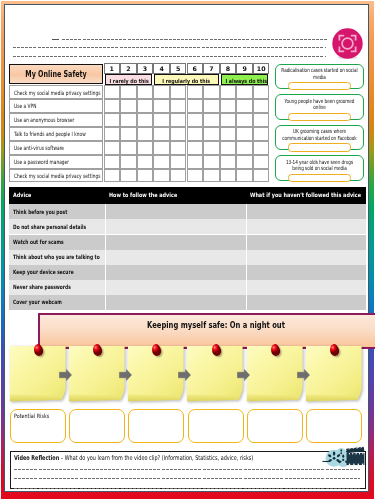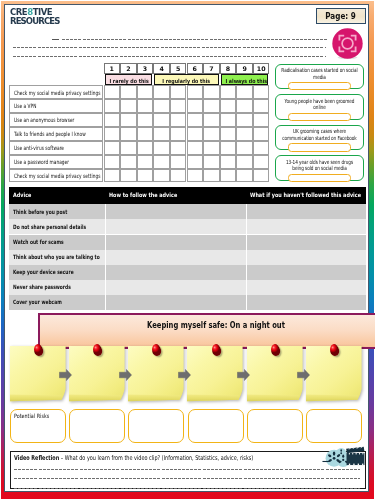--- a/index.html
+++ b/index.html
@@ -146,42 +146,40 @@
   .film{position:absolute;left:311.5px;top:-5.2px;width:43px;height:22px;z-index:5;}
 </style>
 </head>
 <body>
 
 <div id="root">
   <div class="frame"></div>
   <div class="sheet"></div>
   <div class="sheetborder"></div>
 
-  <div class="logo">
-    <div class="l1"><span>CRE</span><span class="eight">8</span><span>TIVE</span></div>
-    <div class="l2">RESOURCES</div>
-  </div>
-
-  <div class="pagebox"><span>Page: 9</span></div>
+
 
   <div class="camera">
     <svg width="31" height="31" viewBox="0 0 31 31">
       <ellipse cx="15.5" cy="29.6" rx="10" ry="1.5" fill="#cccccc" opacity="0.6"></ellipse>
       <circle cx="15.5" cy="15.5" r="15.2" fill="#d6156c"></circle>
       <g fill="none" stroke="#f6a9c9" stroke-width="1.8" stroke-linecap="butt">
         <path d="M7.4 12.4 V7.6 H12.2"></path>
         <path d="M18.8 7.6 H23.6 V12.4"></path>
         <path d="M23.6 18.6 V23.4 H18.8"></path>
         <path d="M12.2 23.4 H7.4 V18.6"></path>
         <circle cx="15.5" cy="15.5" r="5.4" stroke-width="1.7"></circle>
       </g>
     </svg>
   </div>
 
   <div class="ost">
+      <div class="osthead">
+        <span>My Online Safety</span>
+      </div>
       <div class="osrow" style="top: 22.2px;">
         <span>Check my social media privacy settings</span>
       </div>
       <div class="osrow" style="top: 36.1px;">
         <span>Use a VPN</span>
       </div>
       <div class="osrow" style="top: 50px;">
         <span>Use an anonymous browser</span>
       </div>
       <div class="osrow" style="top: 63.9px;">

